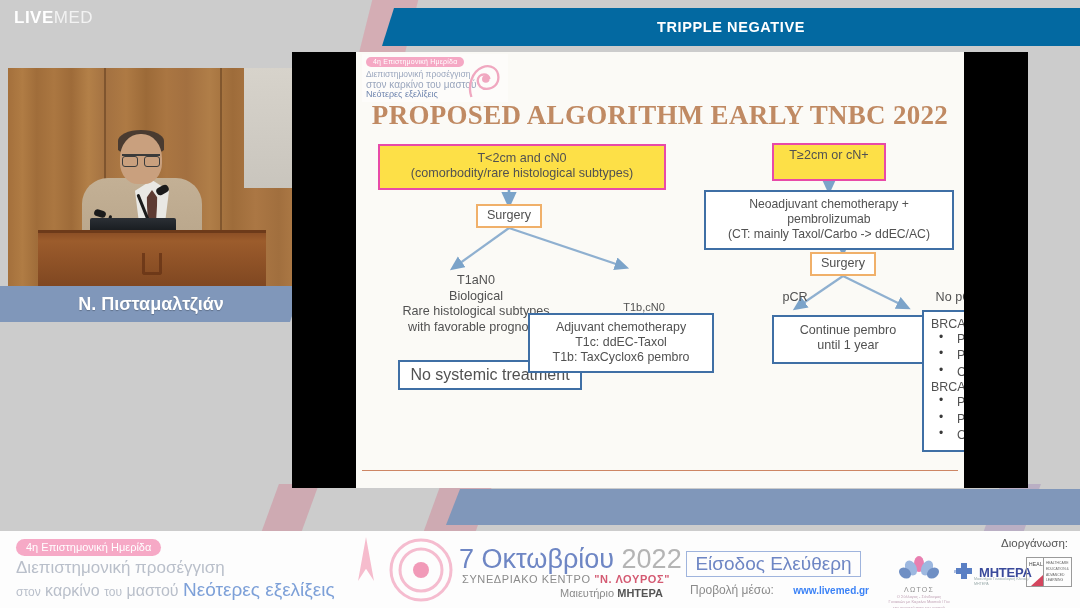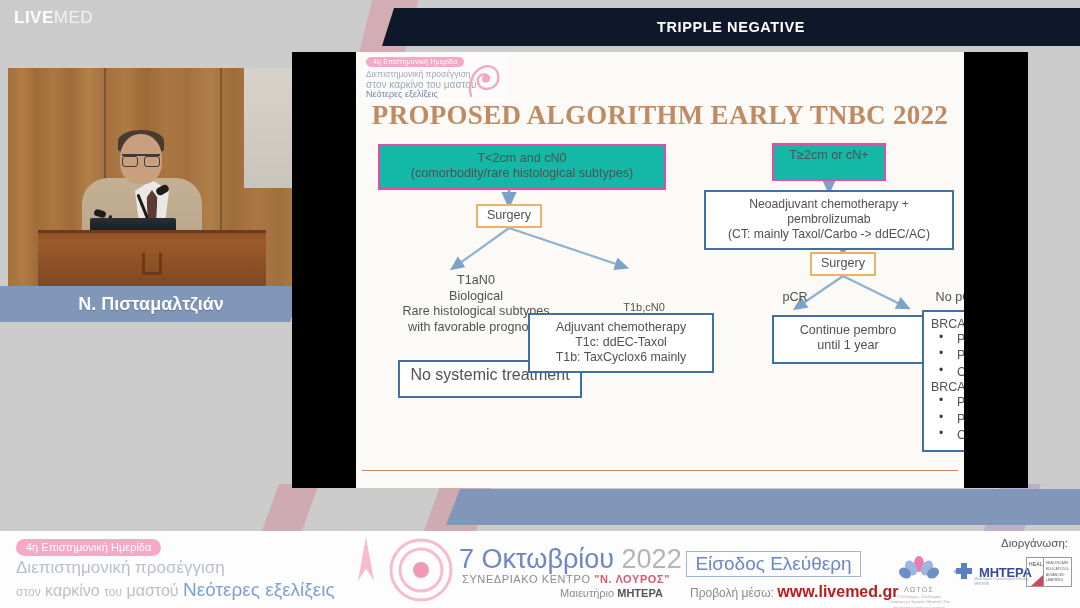--- a/index.html
+++ b/index.html
@@ -42,21 +42,21 @@
   }
   .ribbon-purple-bot {
     left: 990px; top: 484px; width: 40px; height: 60px;
     background: #a892bc; opacity: .5;
     transform: skewX(-20deg);
   }
 
   
   .top-banner {
     position: absolute; left: 382px; top: 8px; width: 698px; height: 38px;
-    background: #0f172a;
+    background: #0369a1;
     clip-path: polygon(12px 0, 100% 0, 100% 100%, 0 100%);
     display: flex; align-items: center; justify-content: center;
   }
   .top-banner-text {
     color: #ffffff; font-size: 14.5px; font-weight: 700; letter-spacing: .6px;
     font-family: "Liberation Sans", sans-serif;
   }
 
   
   .bottom-banner {
@@ -199,21 +199,21 @@
   }
 
   .slide-sep {
     position: absolute; left: 6px; right: 6px; top: 418px; height: 1px;
     background: #c4714a; opacity: .85;
   }
 
   
   .node { position: absolute; text-align: center; }
   .box-pink {
-    border: 2.6px solid #e84aa8; background: #14b8a6;
+    border: 2.6px solid #e84aa8; background: #fde047;
   }
   .box-orange {
     border: 2.4px solid #f0b06a; background: #ffffff;
   }
   .box-blue {
     border: 2.2px solid #3f6fa5; background: #ffffff;
   }
   .txt {
     font-family: "Liberation Sans", sans-serif;
     color: #515151; line-height: 1.22;
@@ -319,21 +319,21 @@
 
   .bb-free {
     position: absolute; left: 686px; top: 20px; width: 175px; height: 26px;
     border: 1px solid #9fb4dd; display: flex; align-items: center; justify-content: center;
     font-size: 19px; color: #6e86c4; font-family: "Liberation Sans", sans-serif;
   }
   .bb-watch {
     position: absolute; left: 690px; top: 52px; font-size: 12px;
     color: #8b8b8b; font-family: "Liberation Sans", sans-serif; white-space: nowrap;
   }
-  .bb-watch .url { color: #b91c1c; font-weight: 700; font-size: 16px; }
+  .bb-watch .url { color: #3b82f6; font-weight: 700; font-size: 10px; margin-left: 16px; }
 
   .bb-org {
     position: absolute; right: 12px; top: 6px; font-size: 11.5px;
     color: #555; font-family: "Liberation Sans", sans-serif;
   }
   .logo-lotos { position: absolute; left: 888px; top: 24px; width: 62px; text-align: center; }
   .logo-lotos .cap { font-size: 7px; letter-spacing: 1.2px; color: #8e8e8e; margin-top: 1px; }
   .logo-lotos .sub { font-size: 4px; color: #c0a2b5; line-height: 1.35; margin-top: 1px; }
   .logo-mitera {
     position: absolute; left: 952px; top: 30px; display: flex; align-items: center; gap: 3px;
@@ -457,28 +457,28 @@
 
       <div class="lbl lbl-t1a">
         <div>T1aN0</div>
         <div>Biological</div>
         <div>Rare histological subtypes</div>
         <div>with favorable prognosis</div>
       </div>
 
       <div class="lbl lbl-t1b">T1b,cN0</div>
 
-      <div class="node box-blue" style="left:42px; top:308px; width:184px; padding:3px 4px 11px;">
+      <div class="node box-blue" style="left:42px; top:308px; width:184px; padding:3px 4px 3px;">
         <div class="txt">No systemic treatment</div>
       </div>
 
       <div class="node box-blue n-adj">
         <div class="txt">Adjuvant chemotherapy</div>
         <div class="txt">T1c: ddEC-Taxol</div>
-        <div class="txt">T1b: TaxCyclox6 mainly</div>
+        <div class="txt">T1b: TaxCyclox6 pembro</div>
       </div>
 
       <div class="lbl lbl-pcr">pCR</div>
       <div class="lbl lbl-nopcr">No pCR</div>
 
       <div class="node box-blue n-cont">
         <div class="txt">Continue pembro</div>
         <div class="txt">until 1 year</div>
       </div>
 

